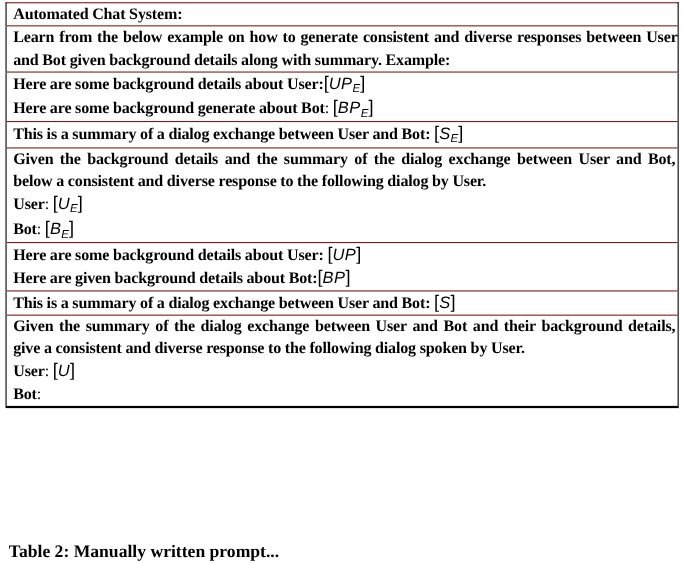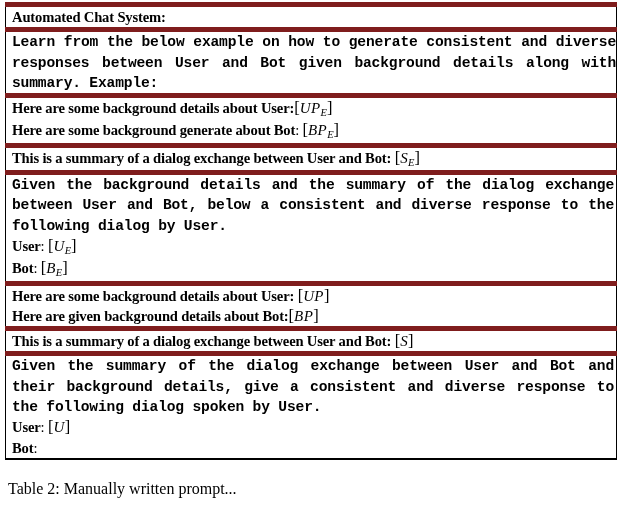--- a/index.html
+++ b/index.html
@@ -32,47 +32,46 @@
     table-layout: fixed;
   }
   .prompt-table td {
     padding: 0 0 0 6px;
     vertical-align: top;
     border-left: 1px solid #000;
     border-right: 1px solid #000;
   }
 
   .rule-top    { border-top: 2px solid #000; }
-  .rule-mid    { border-top: 5px solid #7f1d1d; margin-top: 48px; }
+  .rule-mid    { border-top: 1px solid #7f1d1d; margin-top: 48px; }
   .rule-bottom { border-bottom: 2px solid #000; }
 
   .cell {
     font-size: 14.6px;
     font-weight: bold;
     line-height: 20.3px;
     letter-spacing: -0.15px;
     padding-top: 1px;
     padding-bottom: 1px;
     word-spacing: -0.1px;
   }
 
   
   .just {
     text-align: justify;
     text-align-last: left;
     padding-right: 2px;
-    font-family: Liberation Mono, monospace;
   }
 
   
   .rm { font-weight: normal; }
 
   
   .math {
-    font-family: Liberation Serif, serif;
+    font-family: Liberation Sans, sans-serif;
     font-style: italic;
     font-weight: normal;
     font-size: 15px;
     letter-spacing: 0.4px;
     text-align: center;
   }
   .math .brk {
     font-style: normal;
     font-size: 16.5px;
     letter-spacing: 0;
@@ -83,27 +82,28 @@
     vertical-align: baseline;
     position: relative;
     top: 3px;
     letter-spacing: 0;
   }
 
   
   .caption {
     position: absolute;
     left: 8px;
-    top: 479px;
+    top: 492px;
     width: 608px;
     font-size: 16px;
     line-height: 20px;
     text-align: justify;
     overflow: hidden;
     height: 20px;
+    font-weight: bold;
   }
 </style>
 </head>
 <body>
 
 <div class="page">
 
   <table class="prompt-table">
     <tbody>
 

